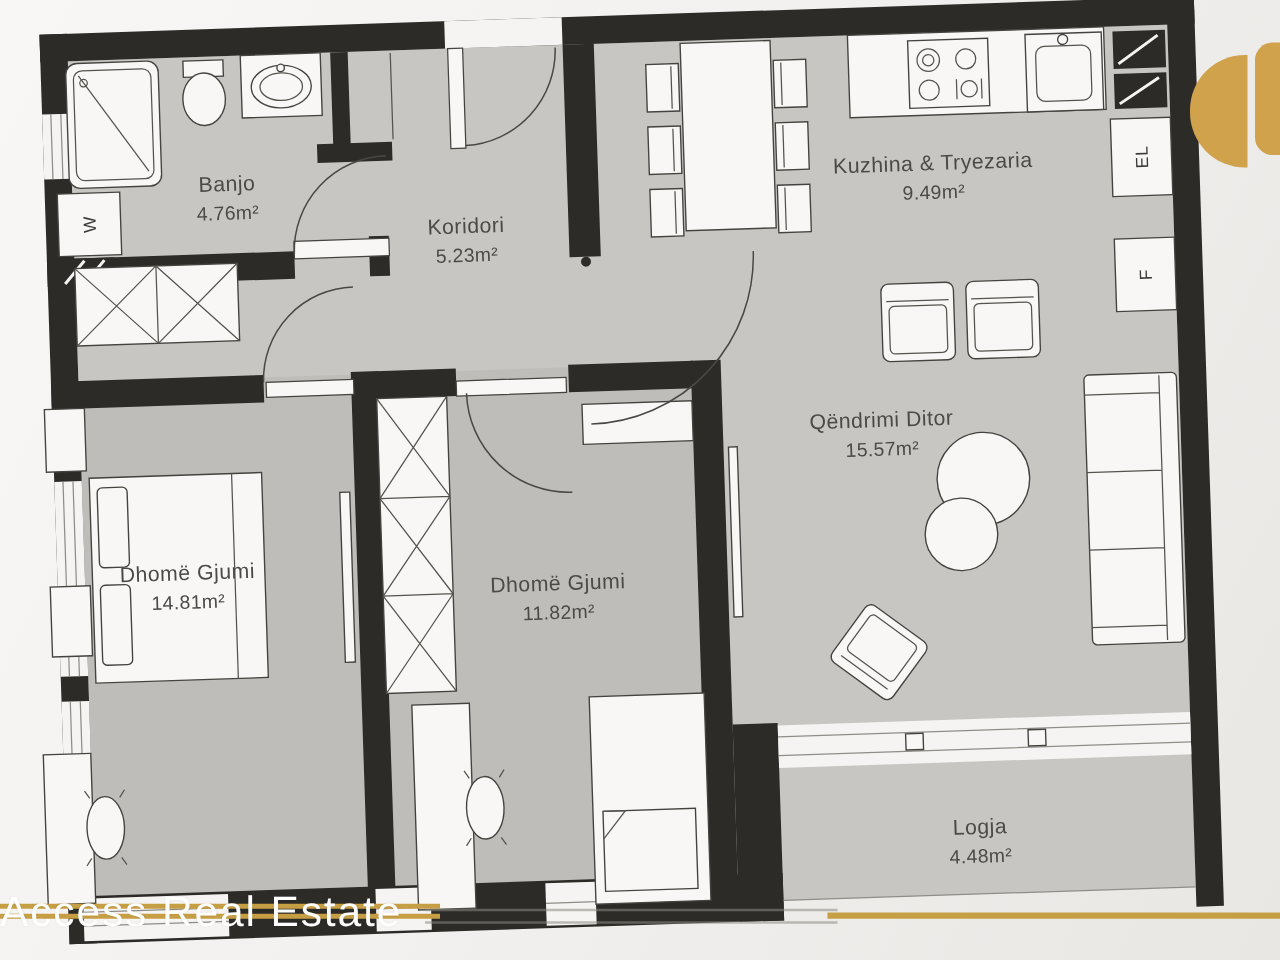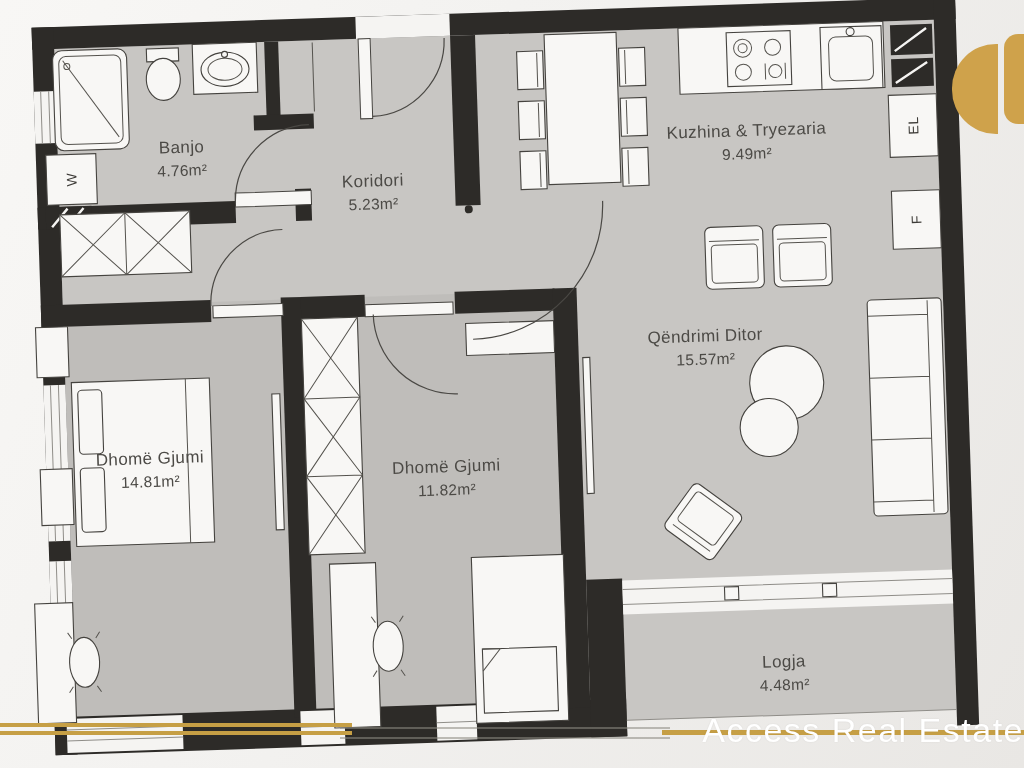--- a/index.html
+++ b/index.html
@@ -20,21 +20,21 @@
   .arc{stroke:#4a4844;stroke-width:1.2;fill:none;}
   .leaf{fill:#f8f7f5;stroke:#45433f;stroke-width:1;}
   text{fill:#4c4a46;}
   .rname{font-size:17px;letter-spacing:.4px;}
   .rarea{font-size:15.5px;letter-spacing:.3px;}
   .app{font-size:14px;letter-spacing:.6px;fill:#3d3b37;}
   
   .goldline{position:absolute;background:#c69f45;}
   .strike{position:absolute;background:rgba(140,138,130,.55);height:1.5px;}
   #watermark{
-    position:absolute;left:0;top:711px;width:1024px;text-align:right;
+    position:absolute;left:0;top:711px;width:1024px;text-align:left;
     color:#ffffff;font-size:34px;letter-spacing:1.5px;font-weight:400;
     text-shadow:0 0 2px rgba(0,0,0,.08);
   }
   .logo-piece{position:absolute;background:#cfa24b;}
   #logo-a{right:26px;top:44px;width:46px;height:90px;border-radius:44px 0 0 44px;}
   #logo-b{right:-8px;top:34px;width:28px;height:90px;border-radius:14px 0 0 14px;}
 </style>
 </head>
 <body>
 

